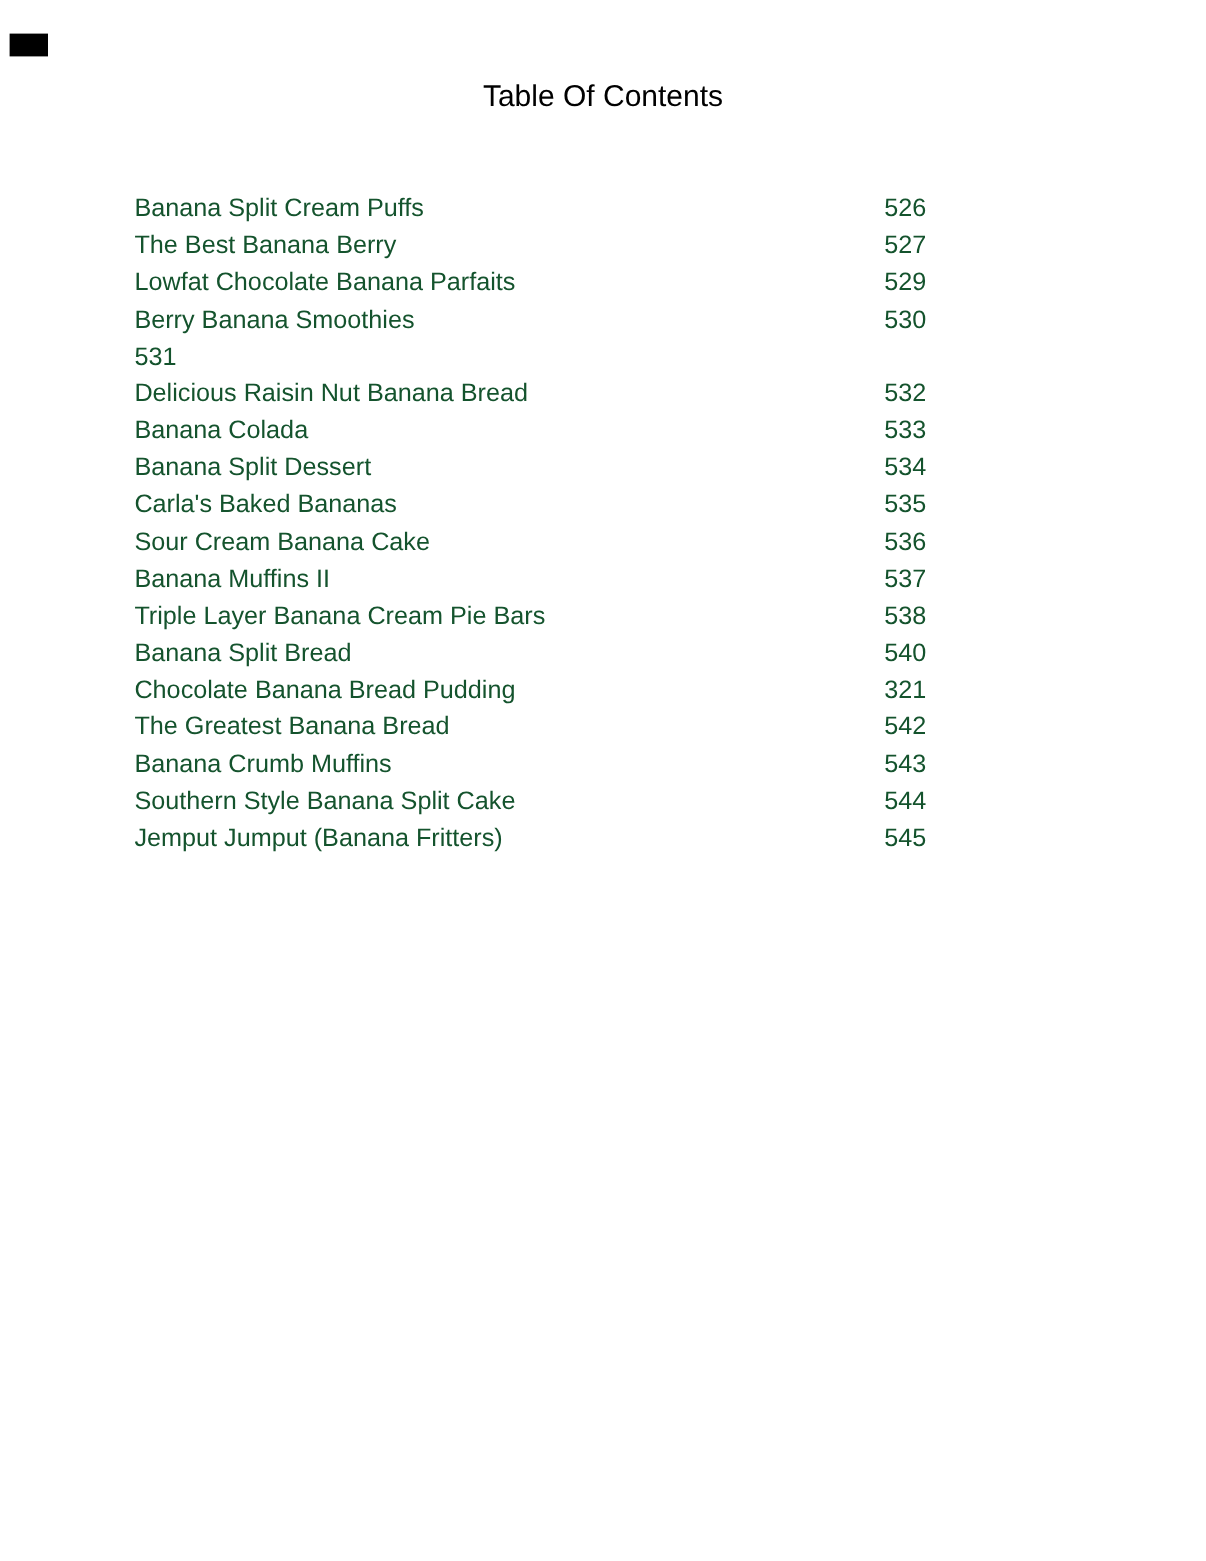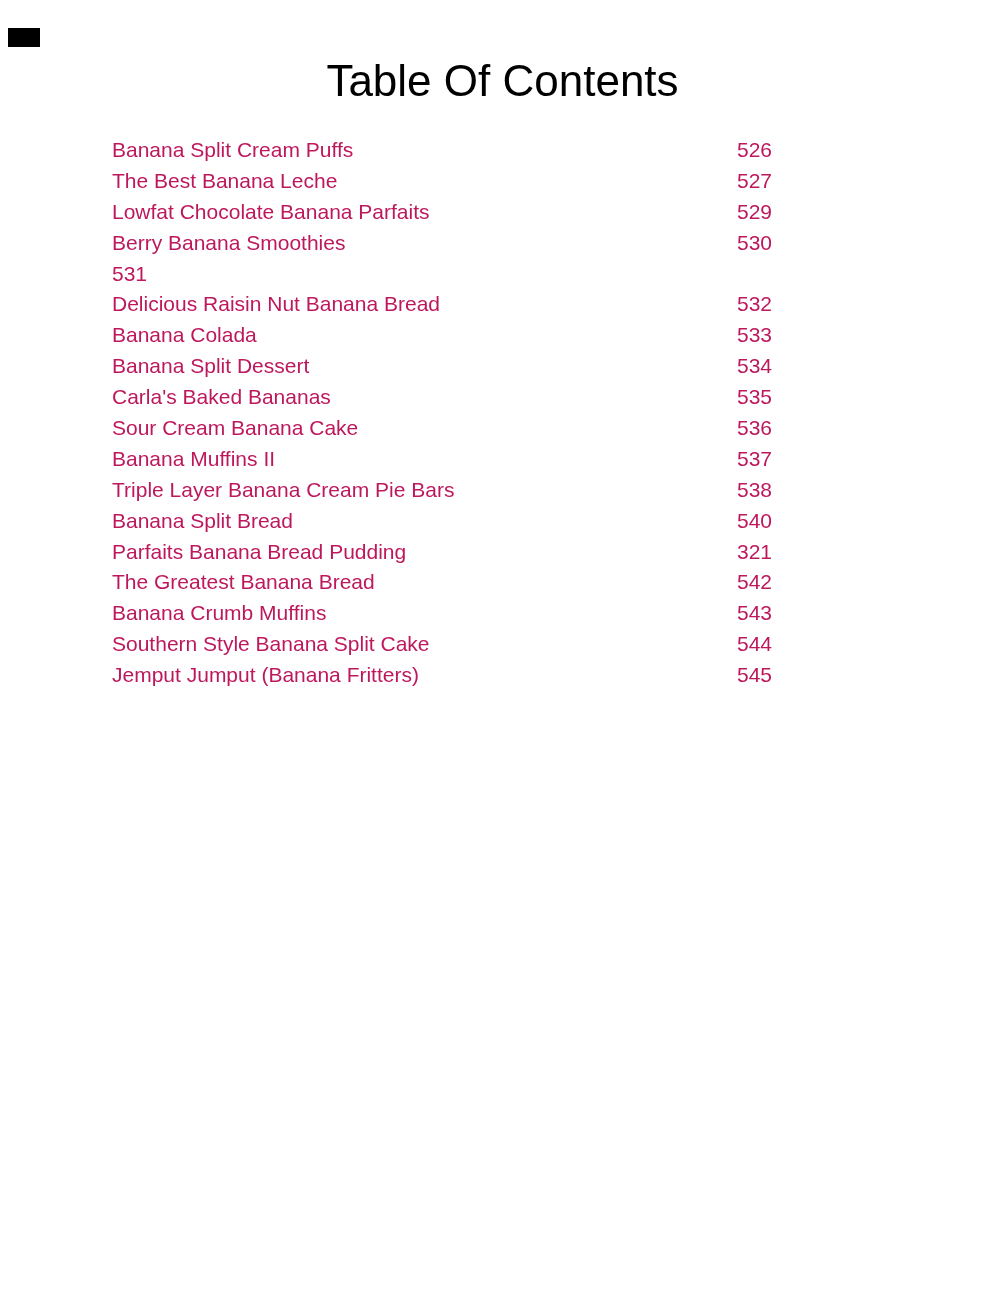--- a/index.html
+++ b/index.html
@@ -28,64 +28,65 @@
     height: 19px;
     background: #000000;
   }
   .page-title {
     position: absolute;
     top: 58px;
     left: 0;
     width: 100%;
     margin: 0;
     text-align: center;
-    font-size: 44px;
+    font-size: 25px;
     line-height: 45px;
     font-weight: 400;
     letter-spacing: 0;
     color: #000000;
   }
   .toc {
     position: absolute;
     left: 112px;
     top: 135px;
     width: 660px;
   }
   .toc-row {
     display: flex;
     justify-content: space-between;
     align-items: baseline;
     height: 30.9px;
     line-height: 30.9px;
     font-size: 21px;
-    color: #be185d;
+    color: #14532d;
   }
   .entry-title {
     white-space: nowrap;
   }
   .entry-page {
     text-align: right;
     white-space: nowrap;
+    margin-top: 24px;
   }
 </style>
 </head>
 <body>
 
 <div class="page">
   <div class="corner-mark"></div>
   <h1 class="page-title">Table Of Contents</h1>
   <div class="toc">
 
       <div class="toc-row">
         <span class="entry-title">Banana Split Cream Puffs</span>
         <span class="entry-page">526</span>
       </div>
 
       <div class="toc-row">
-        <span class="entry-title">The Best Banana Leche</span>
+        <span class="entry-title">The Best Banana Berry</span>
         <span class="entry-page">527</span>
       </div>
 
 
       <div class="toc-row">
         <span class="entry-title">Lowfat Chocolate Banana Parfaits</span>
         <span class="entry-page">529</span>
       </div>
 
       <div class="toc-row">
@@ -132,21 +133,21 @@
         <span class="entry-page">538</span>
       </div>
 
 
       <div class="toc-row">
         <span class="entry-title">Banana Split Bread</span>
         <span class="entry-page">540</span>
       </div>
 
       <div class="toc-row">
-        <span class="entry-title">Parfaits Banana Bread Pudding</span>
+        <span class="entry-title">Chocolate Banana Bread Pudding</span>
         <span class="entry-page">321</span>
       </div>
 
       <div class="toc-row">
         <span class="entry-title">The Greatest Banana Bread</span>
         <span class="entry-page">542</span>
       </div>
 
       <div class="toc-row">
         <span class="entry-title">Banana Crumb Muffins</span>

